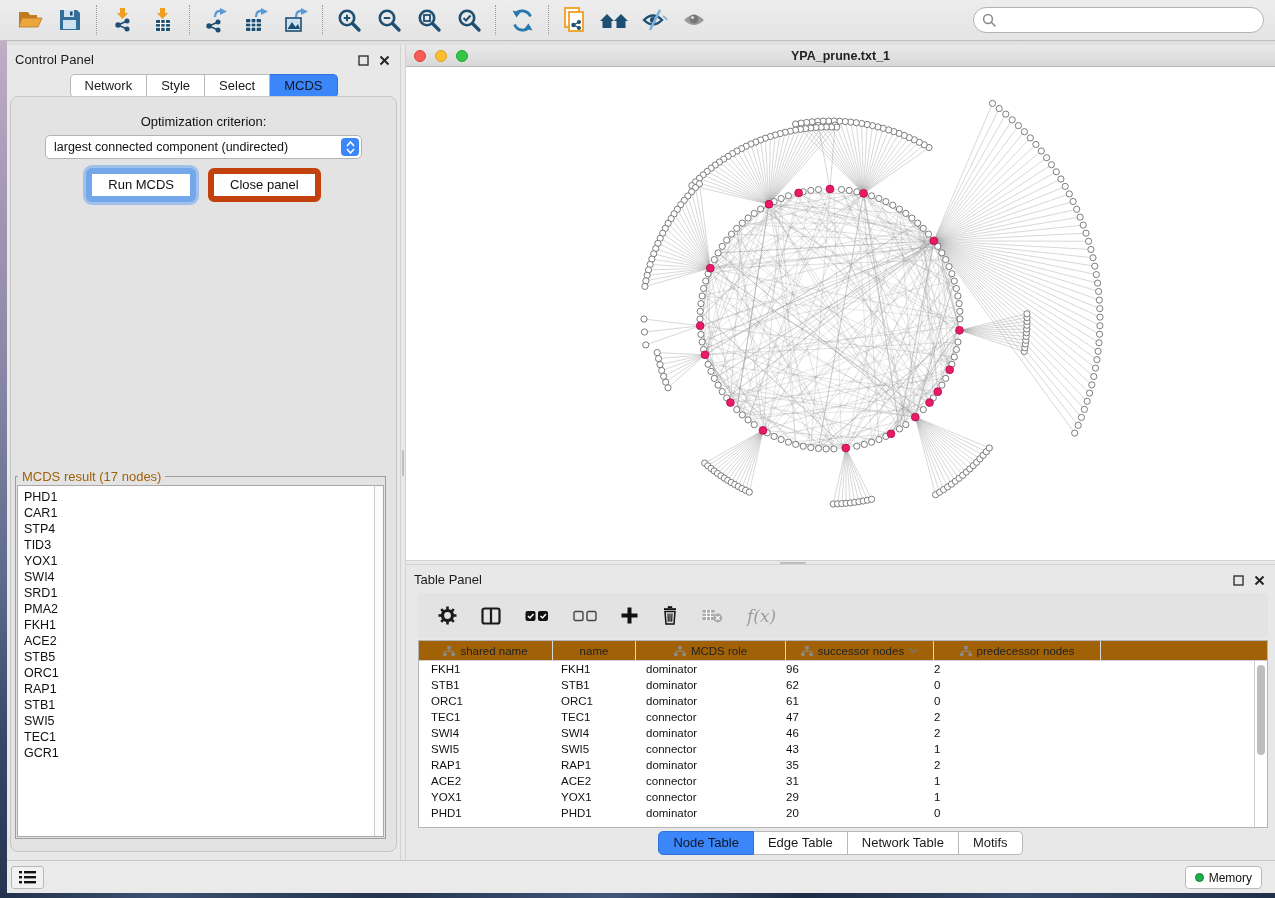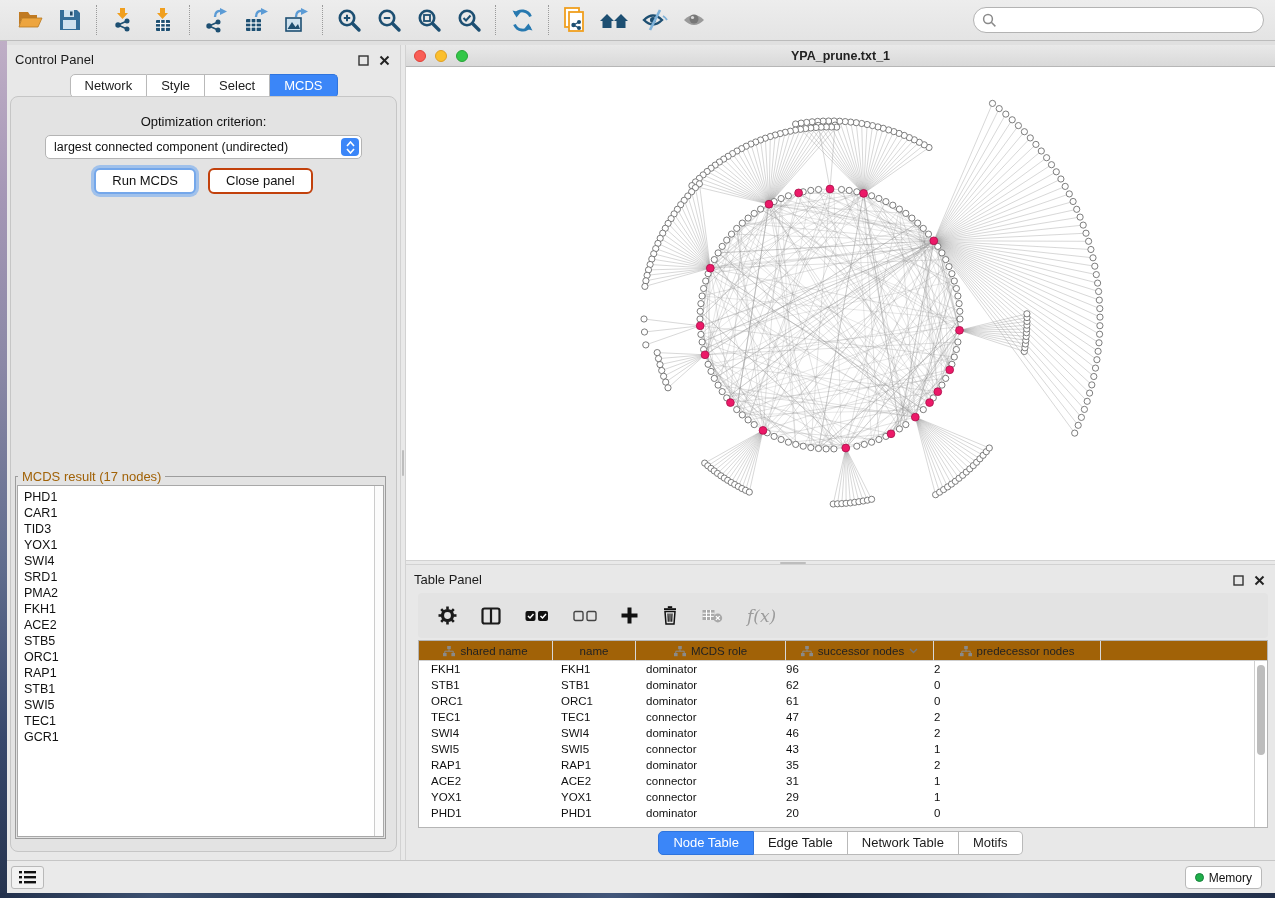--- a/index.html
+++ b/index.html
@@ -24,31 +24,31 @@
 
   
   #control-panel { left:7px; top:45px; width:393px; height:815px; background:#e8e8e8; }
   .panel-title { font-size:13px; color:#1b1b1b; padding:7px 0 0 8px; }
   .win-btns { position:absolute; top:7px; right:10px; display:flex; gap:10px; align-items:center; }
   .cp-tabs { position:absolute; top:29px; left:50%; transform:translateX(-50%); display:flex;text-align:right; }
   .seg { font-size:13px; padding:3px 14px 4px; background:#fff; border:1px solid #b9b9b9; border-left:none;
     color:#1b1b1b; cursor:default; white-space:nowrap; }
   .seg:first-child { border-left:1px solid #b9b9b9; border-radius:5px 0 0 5px; }
   .seg:last-child  { border-radius:0 5px 5px 0; }
-  .seg.active { background:#3b86f8; border-color:#2f74dd; color:#ffffff; }
+  .seg.active { background:#3b86f8; border-color:#2f74dd; color:#0f172a; }
   #cp-inner { position:absolute; left:3px; right:3px; top:51px; bottom:8px; background:#e3e3e3;
     border:1px solid #c6c6c6; border-radius:8px; }
   #opt-label { position:absolute; top:17px; width:100%; text-align:center; font-size:13px; color:#111; }
   #criterion { position:absolute; left:34px; right:34px; top:38px; height:24px; background:#fff;
     border:1px solid #b4b4b4; border-radius:5px; font-size:12.5px; display:flex; align-items:center;
     padding-left:8px; color:#111; }
   #criterion .stepper { position:absolute; right:2px; top:2px; bottom:2px; width:18px; background:#3b86f8;
     border-radius:4px; display:flex; flex-direction:column; align-items:center; justify-content:center; gap:1px; }
   .cp-buttons { position:absolute; top:71px; width:100%; display:flex; justify-content:center; gap:12px; }
-  .mac-btn { font-size:13px; color:#111; background:#fff; border:2px solid #c2410c; border-radius:6px;
+  .mac-btn { font-size:13px; color:#111; background:#fff; border:6px solid #c2410c; border-radius:6px;
     padding:3px 16px 4px; font-family:inherit; }
   .mac-btn.focused { border-color:#74a7ea; box-shadow:0 0 0 3px rgba(125,175,240,.65); }
   #mcds-fieldset { position:absolute; left:4px; right:10px; top:372px; bottom:12px;
     border:1px solid #9d9d9d; background:#e3e3e3; }
   #mcds-fieldset legend { font-size:13px; color:#a16207; padding:0 4px; margin-left:2px; }
   #mcds-list { position:absolute; left:1px; right:1px; top:1px; bottom:1px; background:#fff;
     border:1px solid #a8a8a8; overflow:hidden; padding:3px 0 0 6px; }
   .mcds-item { font-size:12.5px; line-height:16px; color:#111; }
   .list-scroll { position:absolute; right:0; top:0; bottom:0; width:9px; border-left:1px solid #cccccc; background:#fbfbfb; }
 
@@ -298,20 +298,21 @@
     </div>
     <div class="cp-buttons">
       <button class="mac-btn focused">Run MCDS</button>
       <button class="mac-btn">Close panel</button>
     </div>
     <fieldset id="mcds-fieldset">
       <legend>MCDS result (17 nodes)</legend>
       <div id="mcds-list">
           <div class="mcds-item">PHD1</div>
           <div class="mcds-item">CAR1</div>
+          <div class="mcds-item">STP4</div>
           <div class="mcds-item">TID3</div>
           <div class="mcds-item">YOX1</div>
           <div class="mcds-item">SWI4</div>
           <div class="mcds-item">SRD1</div>
           <div class="mcds-item">PMA2</div>
           <div class="mcds-item">FKH1</div>
           <div class="mcds-item">ACE2</div>
           <div class="mcds-item">STB5</div>
           <div class="mcds-item">ORC1</div>
           <div class="mcds-item">RAP1</div>

